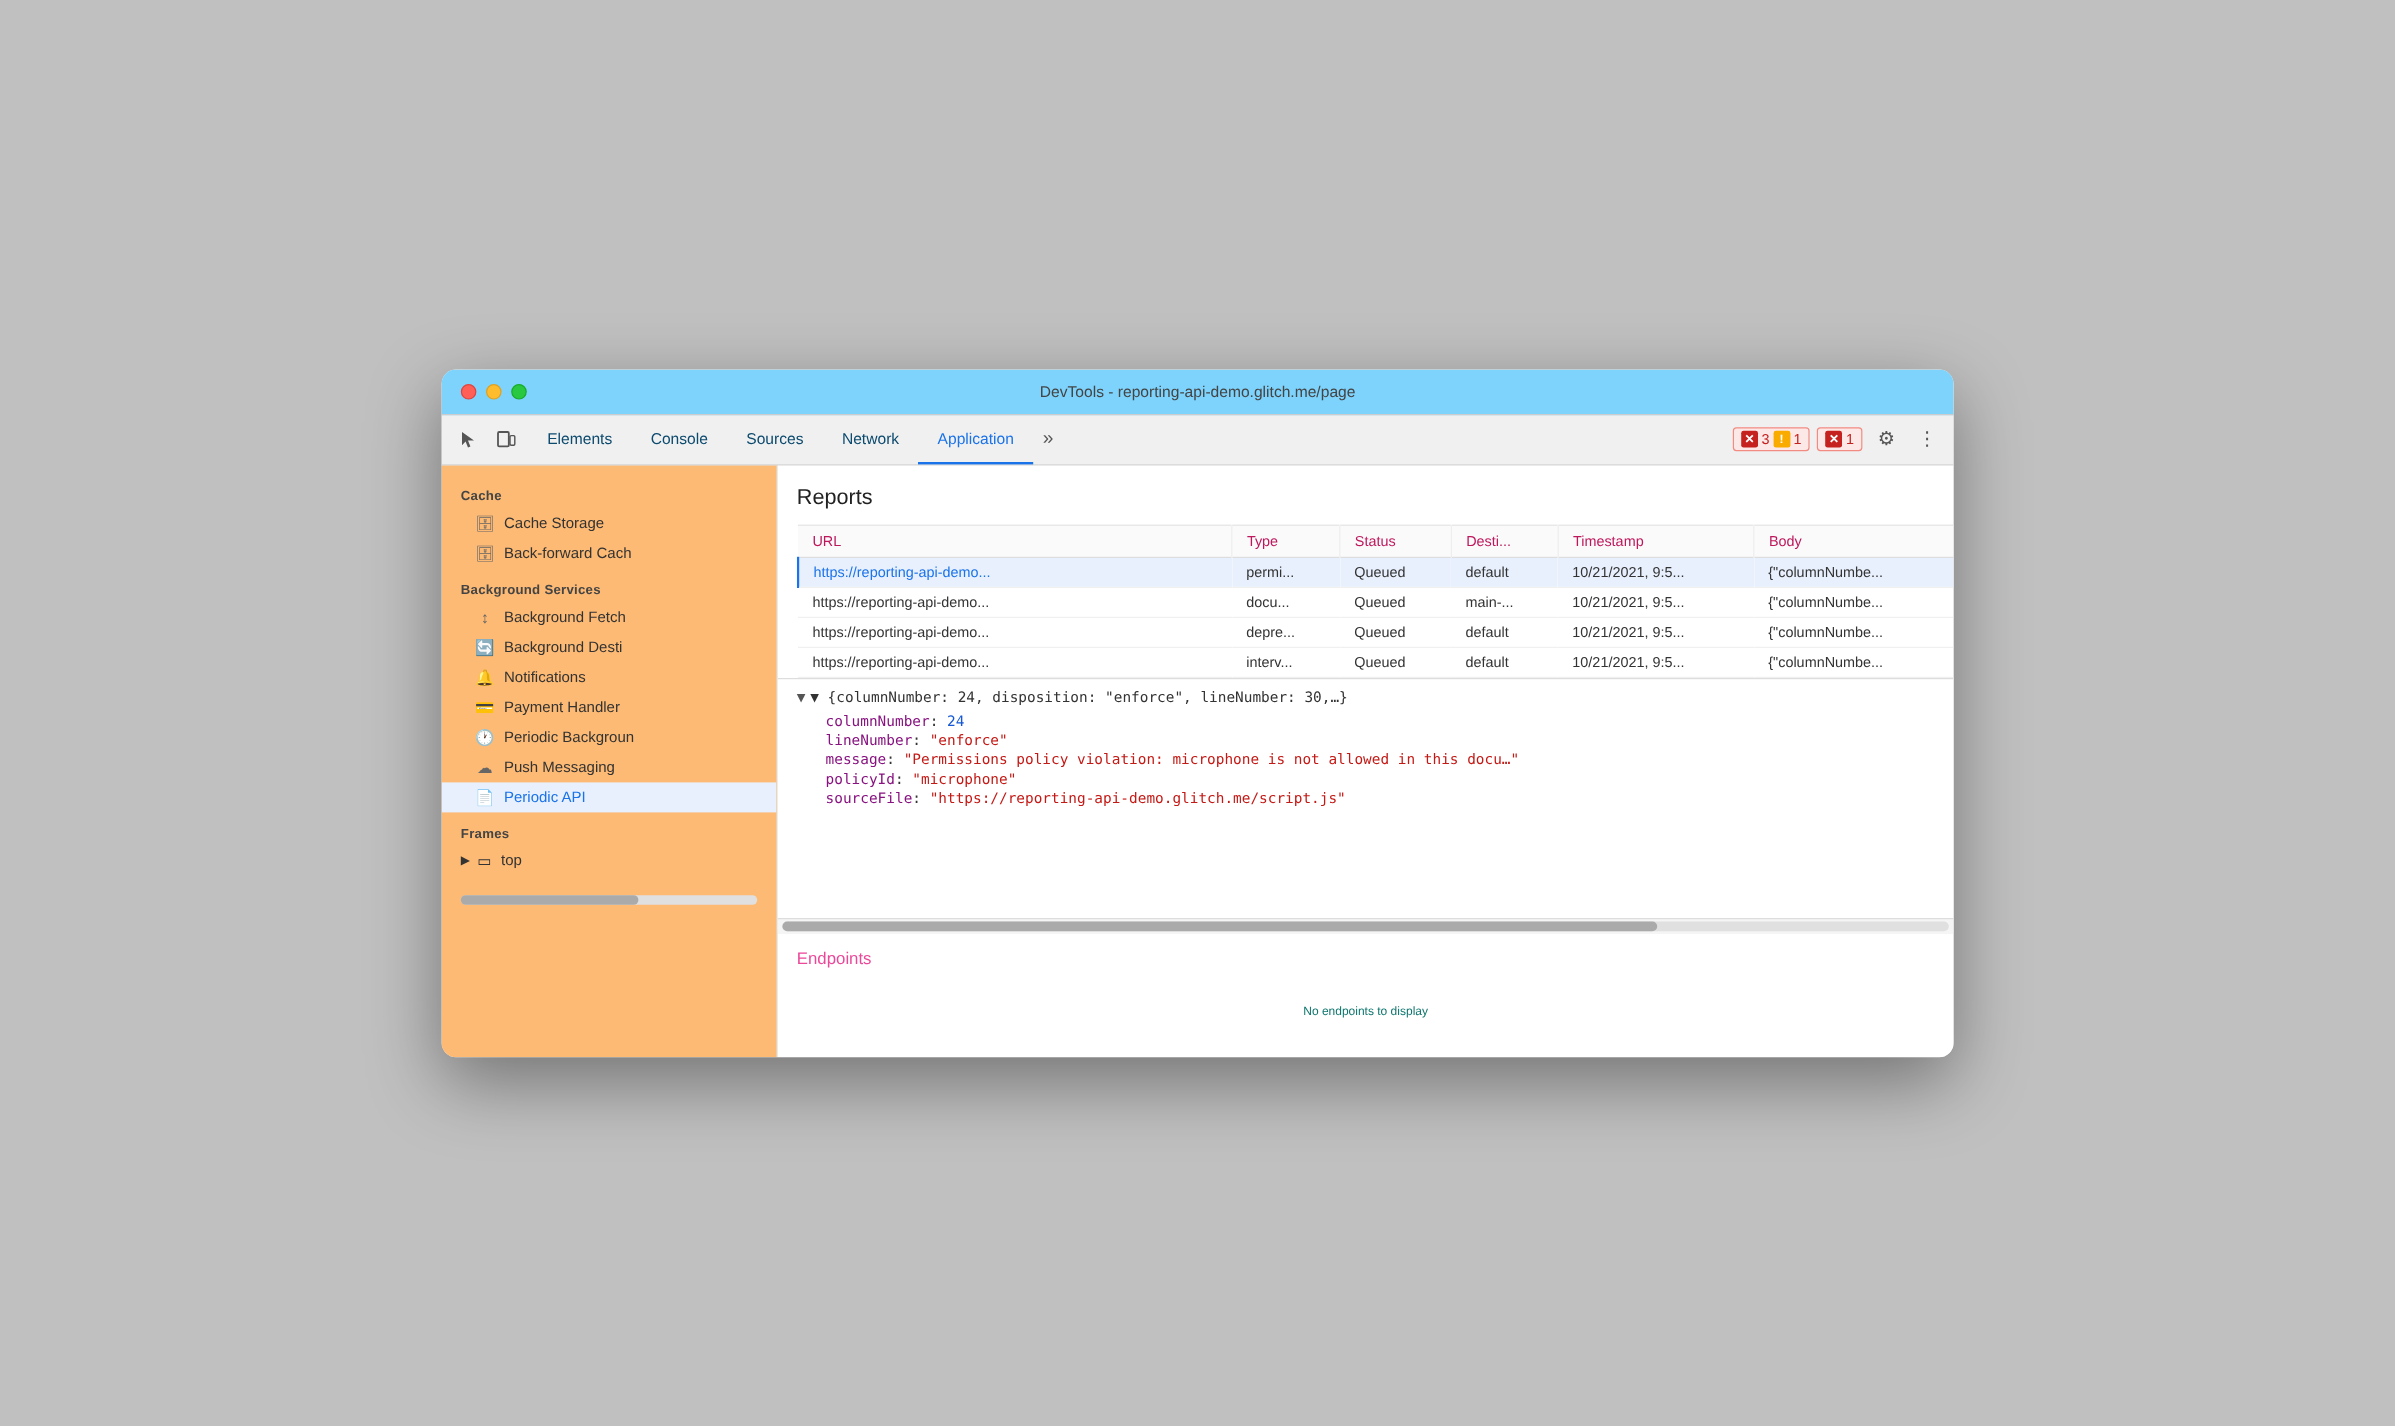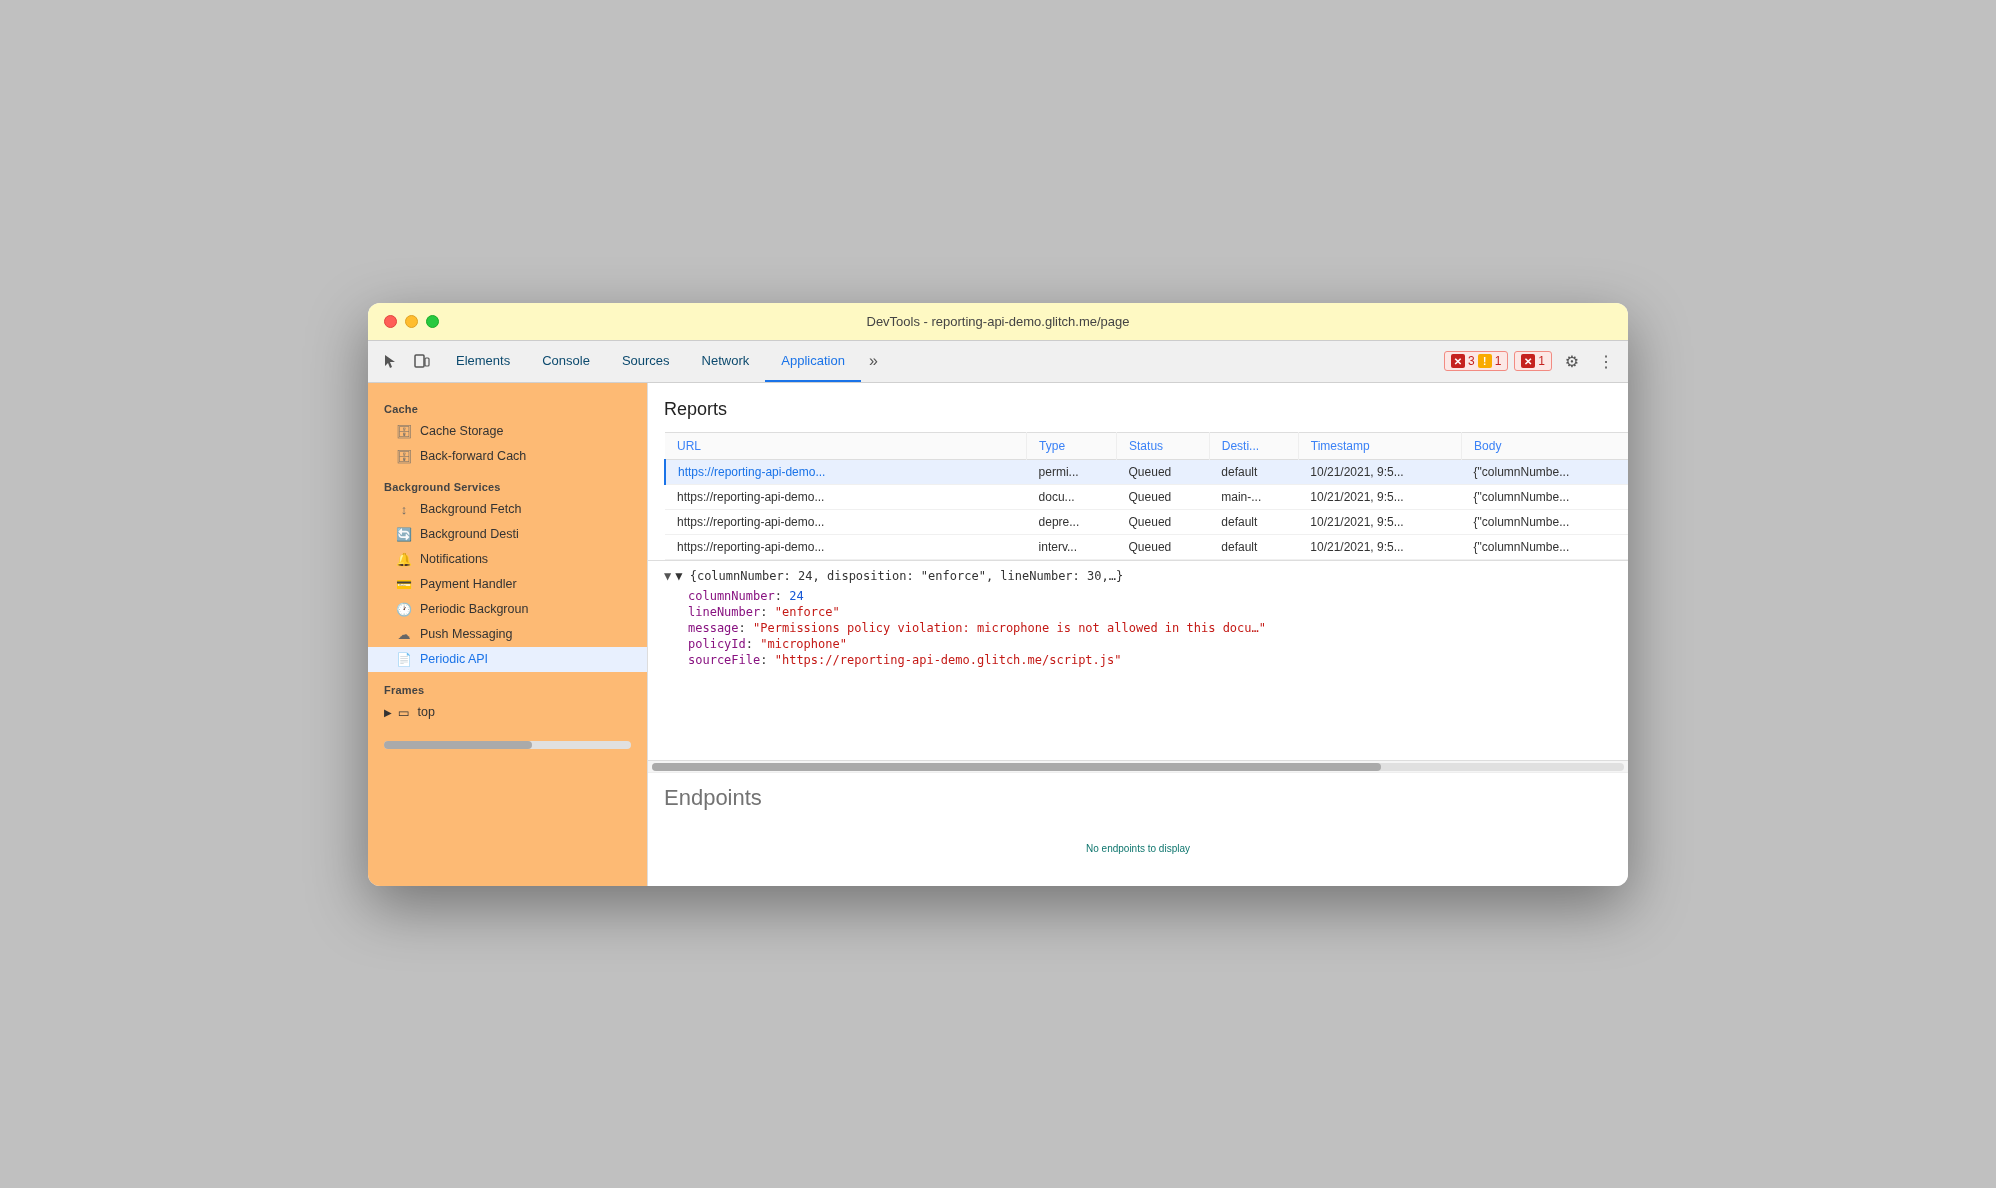--- a/index.html
+++ b/index.html
@@ -12,21 +12,21 @@
       font-family: -apple-system, BlinkMacSystemFont, 'Segoe UI', sans-serif;
     }
     .window {
       width: 1260px;
       background: #f5f5f5;
       border-radius: 12px;
       box-shadow: 0 20px 60px rgba(0,0,0,0.4);
       overflow: hidden;
     }
     .title-bar {
-      background: #fef9c3;
+      background: #7dd3fc;
       border-bottom: 1px solid #ccc;
       padding: 12px 16px;
       display: flex;
       align-items: center;
       position: relative;
     }
     .traffic-lights {
       display: flex;
       gap: 8px;
     }
@@ -228,21 +228,21 @@
       font-size: 12px;
     }
     thead tr {
       border-bottom: 1px solid #ddd;
       border-top: 1px solid #ddd;
     }
     th {
       padding: 6px 12px;
       text-align: left;
       font-weight: 500;
-      color: #3b82f6;
+      color: #be185d;
       font-size: 12px;
       background: #fafafa;
       border-right: 1px solid #eee;
     }
     th:last-child { border-right: none; }
     td {
       padding: 5px 12px;
       border-bottom: 1px solid #f0f0f0;
       font-size: 12px;
       color: #333;
@@ -300,23 +300,23 @@
       width: 75%;
       background: #aaa;
       border-radius: 4px;
     }
 
     .endpoints-section {
       padding: 12px 16px;
       border-top: 1px solid #eee;
     }
     .endpoints-title {
-      font-size: 22px;
+      font-size: 14px;
       font-weight: 400;
-      color: #737373;
+      color: #ec4899;
       margin-bottom: 12px;
     }
     .no-endpoints {
       text-align: center;
       color: #0f766e;
       font-size: 10px;
       padding: 20px 0;
     }
   </style>
 </head>

